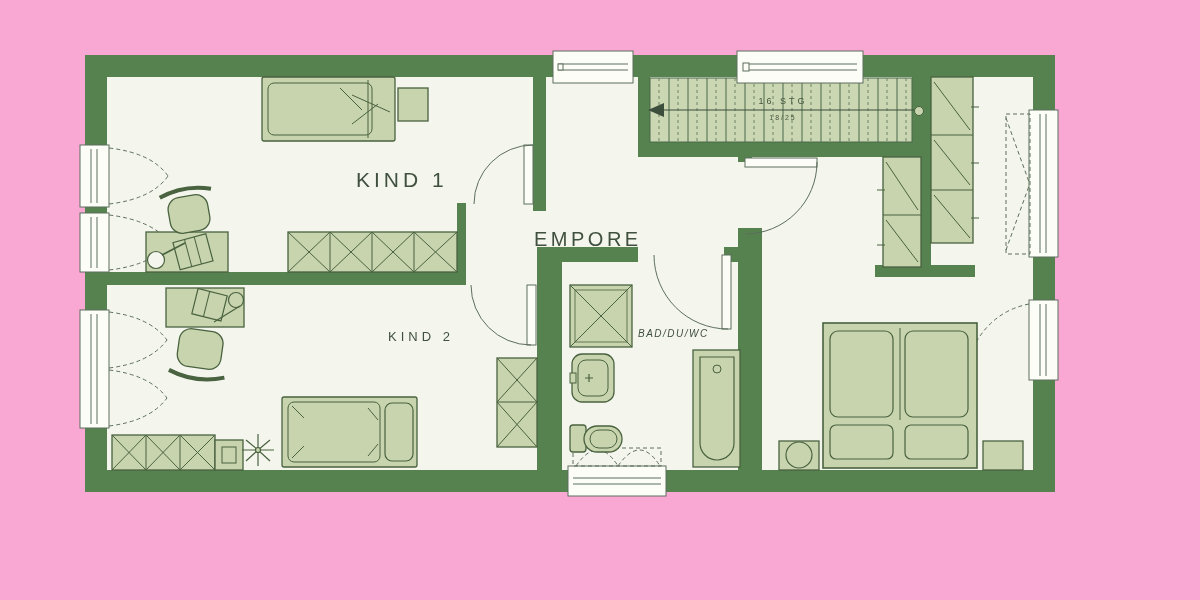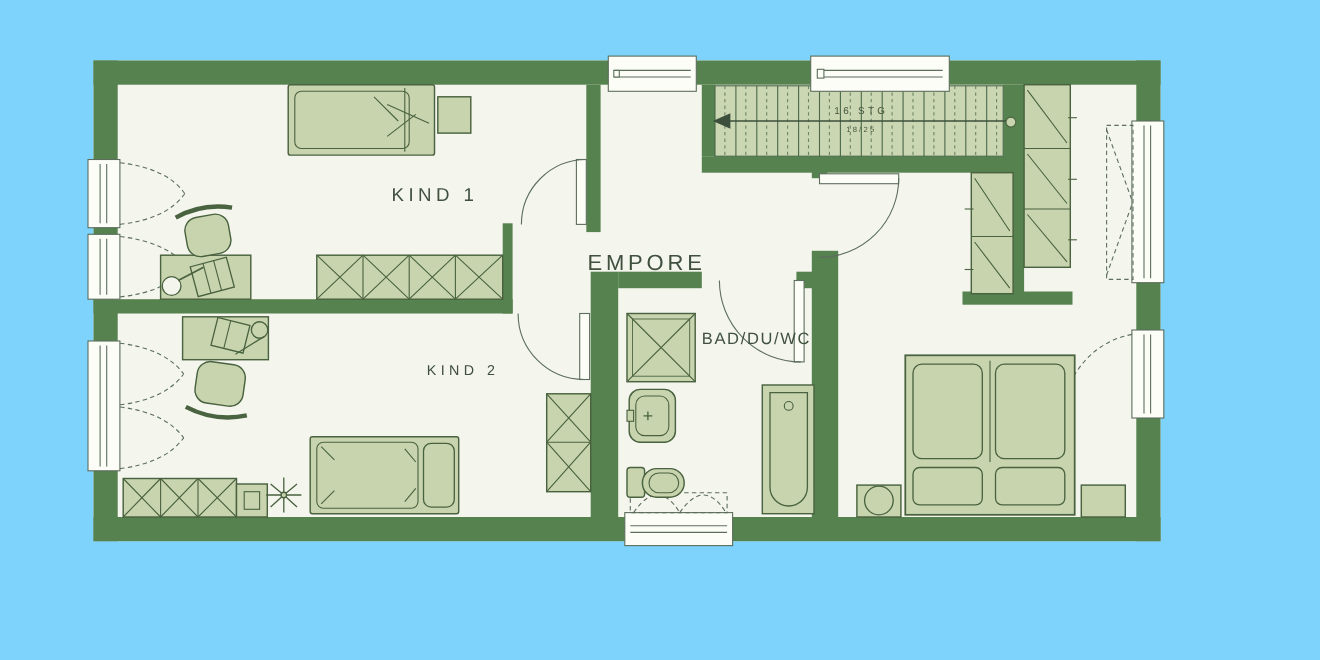--- a/index.html
+++ b/index.html
@@ -1,24 +1,24 @@
 <!DOCTYPE html>
 <html><head>
 <meta charset="utf-8">
 <style>
   html,body{margin:0;padding:0;background:#edf0e8;}
-  .canvas{position:relative;width:1200px;height:600px;background:#7dd3fc;overflow:hidden;
+  .canvas{position:relative;width:1200px;height:600px;background:#f9a8d4;overflow:hidden;
           font-family:"Liberation Sans",sans-serif;}
   .floor{position:absolute;left:85px;top:55px;width:970px;height:437px;background:#f4f5ed;}
   svg.plan{position:absolute;left:0;top:0;width:1200px;height:600px;}
   .room-label{position:absolute;color:#40503f;font-weight:400;}
-  .lbl-kind1{left:356px;top:168px;width:100px;font-size:17px;letter-spacing:4px;}
+  .lbl-kind1{left:356px;top:168px;width:100px;font-size:21px;letter-spacing:4px;}
   .lbl-kind2{left:388px;top:329px;width:100px;font-size:13px;letter-spacing:4px;}
   .lbl-empore{left:534px;top:228px;width:110px;font-size:20px;letter-spacing:3.5px;}
-  .lbl-bad{left:638px;top:300px;width:130px;font-size:15px;letter-spacing:1.5px;}
+  .lbl-bad{left:638px;top:328px;width:130px;font-size:10px;letter-spacing:1.5px;font-style:italic;}
 </style>
 </head>
 <body>
 
 <div class="canvas">
   <div class="floor"></div>
 
   <svg class="plan" viewBox="0 0 1200 600">
 
     <g fill="#56824f">

